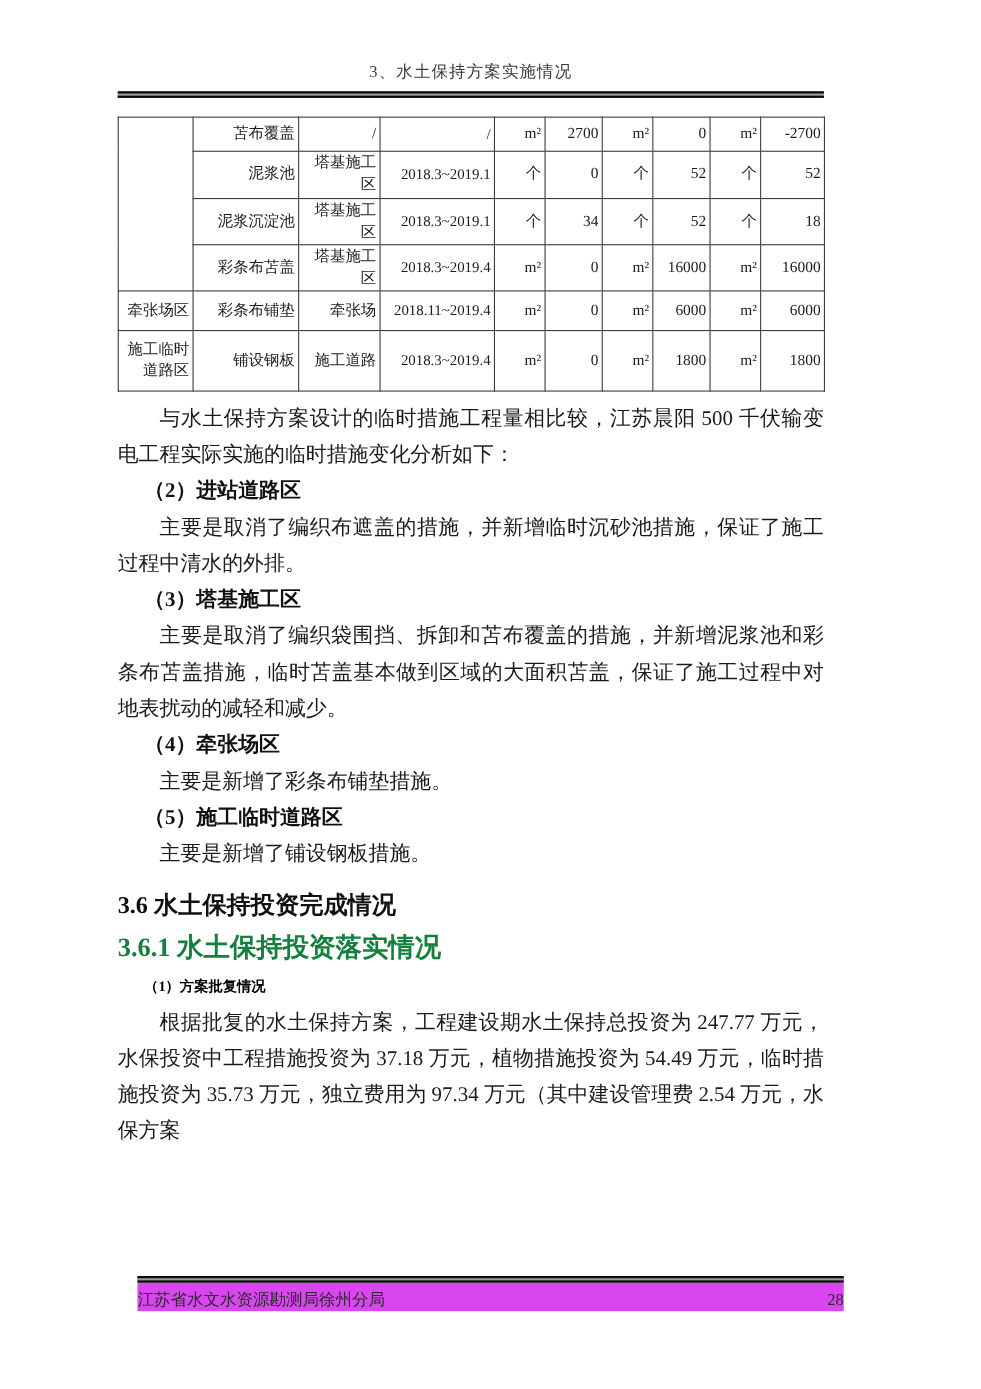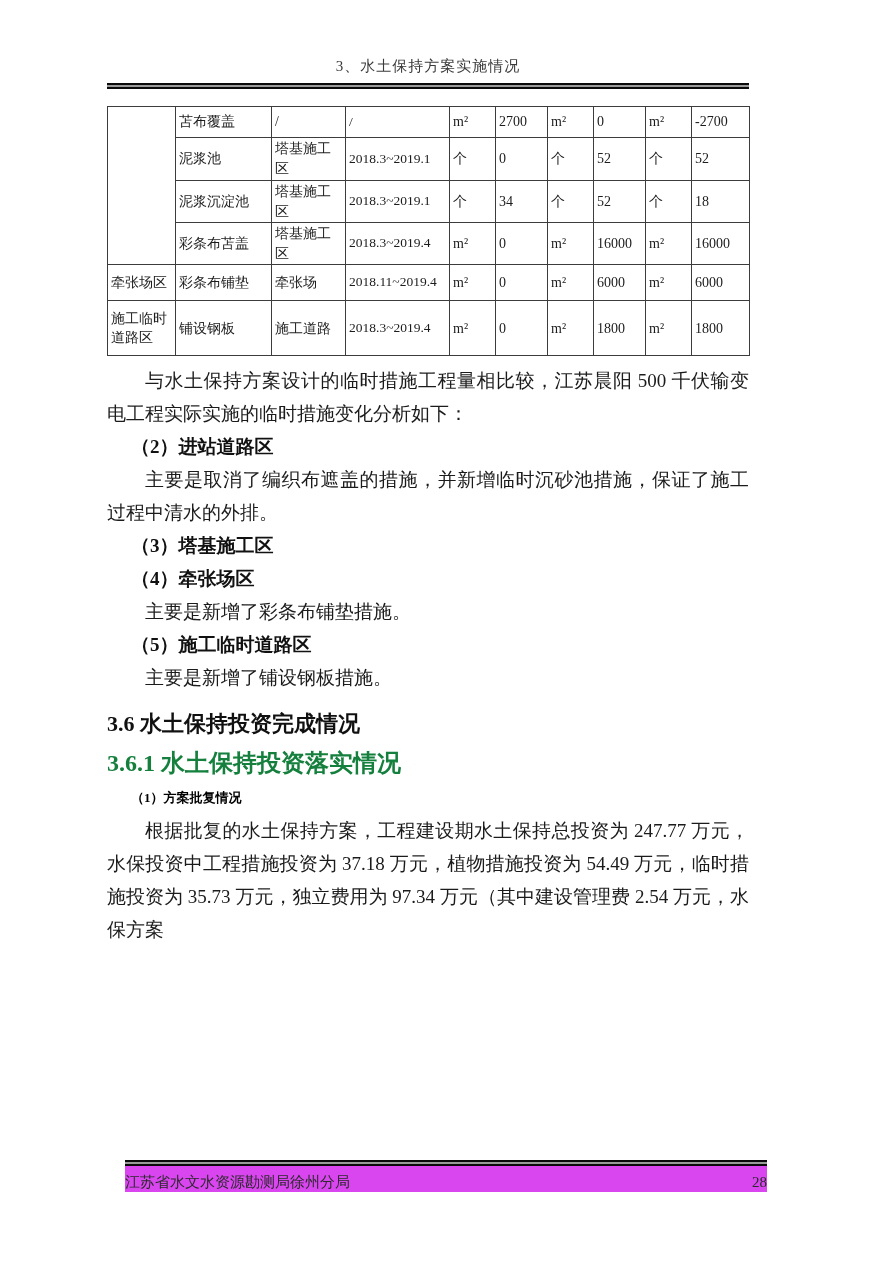--- a/index.html
+++ b/index.html
@@ -20,21 +20,21 @@
     margin-top:7px;height:2px;background:#9a9a9a;
     border-top:2px solid #0a0a0a;border-bottom:2px solid #0a0a0a;
   }
 
   
   table.measures{
     margin-top:17px;border-collapse:collapse;table-layout:fixed;
     width:642px;font-size:14px;color:#1c1c1c;
   }
   table.measures td{
-    border:1px solid #3c3c3c;text-align:left;vertical-align:middle;
+    border:1px solid #3c3c3c;text-align:right;vertical-align:middle;
     padding:1px 3px;line-height:1.4;word-break:break-all;
   }
   td.c-region{padding:1px 7px;}
   td.c-location{padding:1px 7px;}
   td.c-period{font-size:13.5px;padding:1px 0;}
   tr.r1 td{height:28px;}
   tr.r2 td{height:40px;}
   tr.r3 td{height:39px;}
   tr.r4 td{height:33px;}
   tr.r5 td{height:33px;}
@@ -167,20 +167,21 @@
       </tbody>
     </table>
 
     <p class="para intro">与水土保持方案设计的临时措施工程量相比较，江苏晨阳 500 千伏输变电工程实际实施的临时措施变化分析如下：</p>
 
 
     <p class="item-heading">（2）进站道路区</p>
     <p class="para">主要是取消了编织布遮盖的措施，并新增临时沉砂池措施，保证了施工过程中清水的外排。</p>
 
     <p class="item-heading">（3）塔基施工区</p>
+    <p class="para">主要是取消了编织袋围挡、拆卸和苫布覆盖的措施，并新增泥浆池和彩条布苫盖措施，临时苫盖基本做到区域的大面积苫盖，保证了施工过程中对地表扰动的减轻和减少。</p>
 
     <p class="item-heading">（4）牵张场区</p>
     <p class="para">主要是新增了彩条布铺垫措施。</p>
 
     <p class="item-heading">（5）施工临时道路区</p>
     <p class="para">主要是新增了铺设钢板措施。</p>
 
     <h2 class="h36">3.6 水土保持投资完成情况</h2>
     <h3 class="h361">3.6.1 水土保持投资落实情况</h3>
     <p class="hsub">（1）方案批复情况</p>

